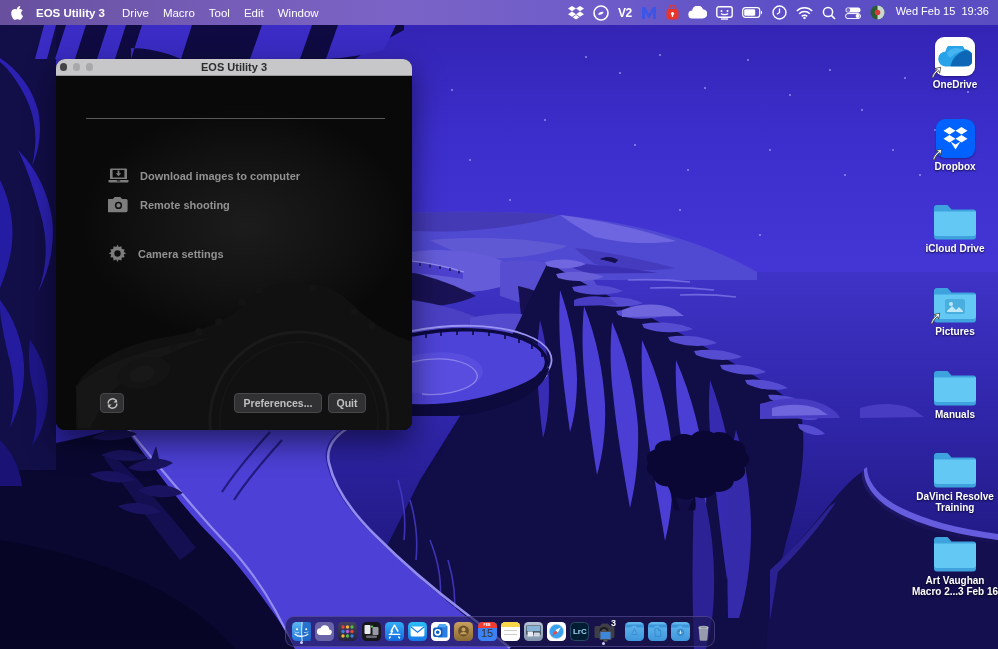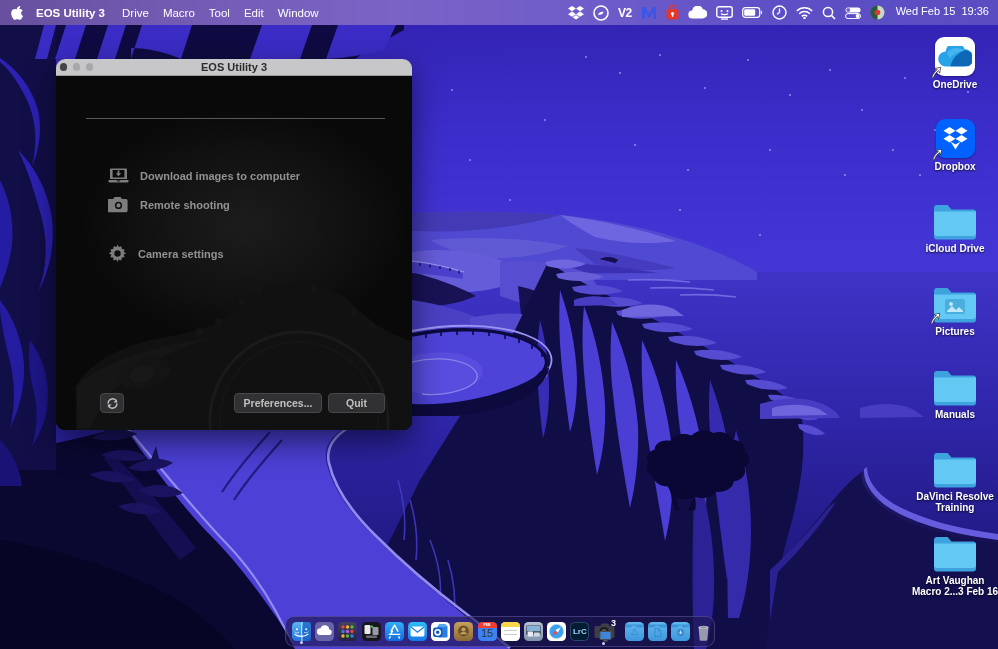--- a/index.html
+++ b/index.html
@@ -440,21 +440,21 @@
     </div>
   <div class="btn" id="refreshbtn" style="left:44px; top:334px; width:24px;">
     <svg width="13" height="13" viewBox="0 0 13 13" style="margin-top:3px">
       <path d="M2.2,6.5 A4.3,4.3 0 0 1 10.7,5.3" fill="none" stroke="#c0c0c0" stroke-width="1.5"></path>
       <path d="M10.8,6.5 A4.3,4.3 0 0 1 2.3,7.7" fill="none" stroke="#c0c0c0" stroke-width="1.5"></path>
       <path d="M10.7,2.2 L10.7,5.6 L7.4,5.6 Z" fill="#c0c0c0"></path>
       <path d="M2.3,10.8 L2.3,7.4 L5.6,7.4 Z" fill="#c0c0c0"></path>
     </svg>
   </div>
   <div class="btn" style="left:178px; top:334px; width:88px;">Preferences...</div>
-  <div class="btn" style="left:272px; top:334px; width:57px;">Quit</div>
+  <div class="btn" style="left:272px; top:334px; width:38px;">Quit</div>
 </div>
 
 <div id="dock">
   <div class="dk" style="background:linear-gradient(180deg,#5ab6f2,#2272d8)">
     <svg width="19" height="19" viewBox="0 0 19 19">
           <rect x="10.2" y="0" width="8.8" height="19" fill="#1a62c4" opacity="0.75"></rect>
           <path d="M10.2,0 C9.4,6 9.4,13 10.2,19" stroke="#e8f2fc" stroke-width="0.9" fill="none"></path>
           <circle cx="5" cy="7.2" r="1" fill="#fff"></circle>
           <circle cx="14.2" cy="7.2" r="1" fill="#fff"></circle>
           <path d="M2.6,12 C6,15.2 13,15.2 16.4,11.8" stroke="#fff" stroke-width="1.1" fill="none"></path>

